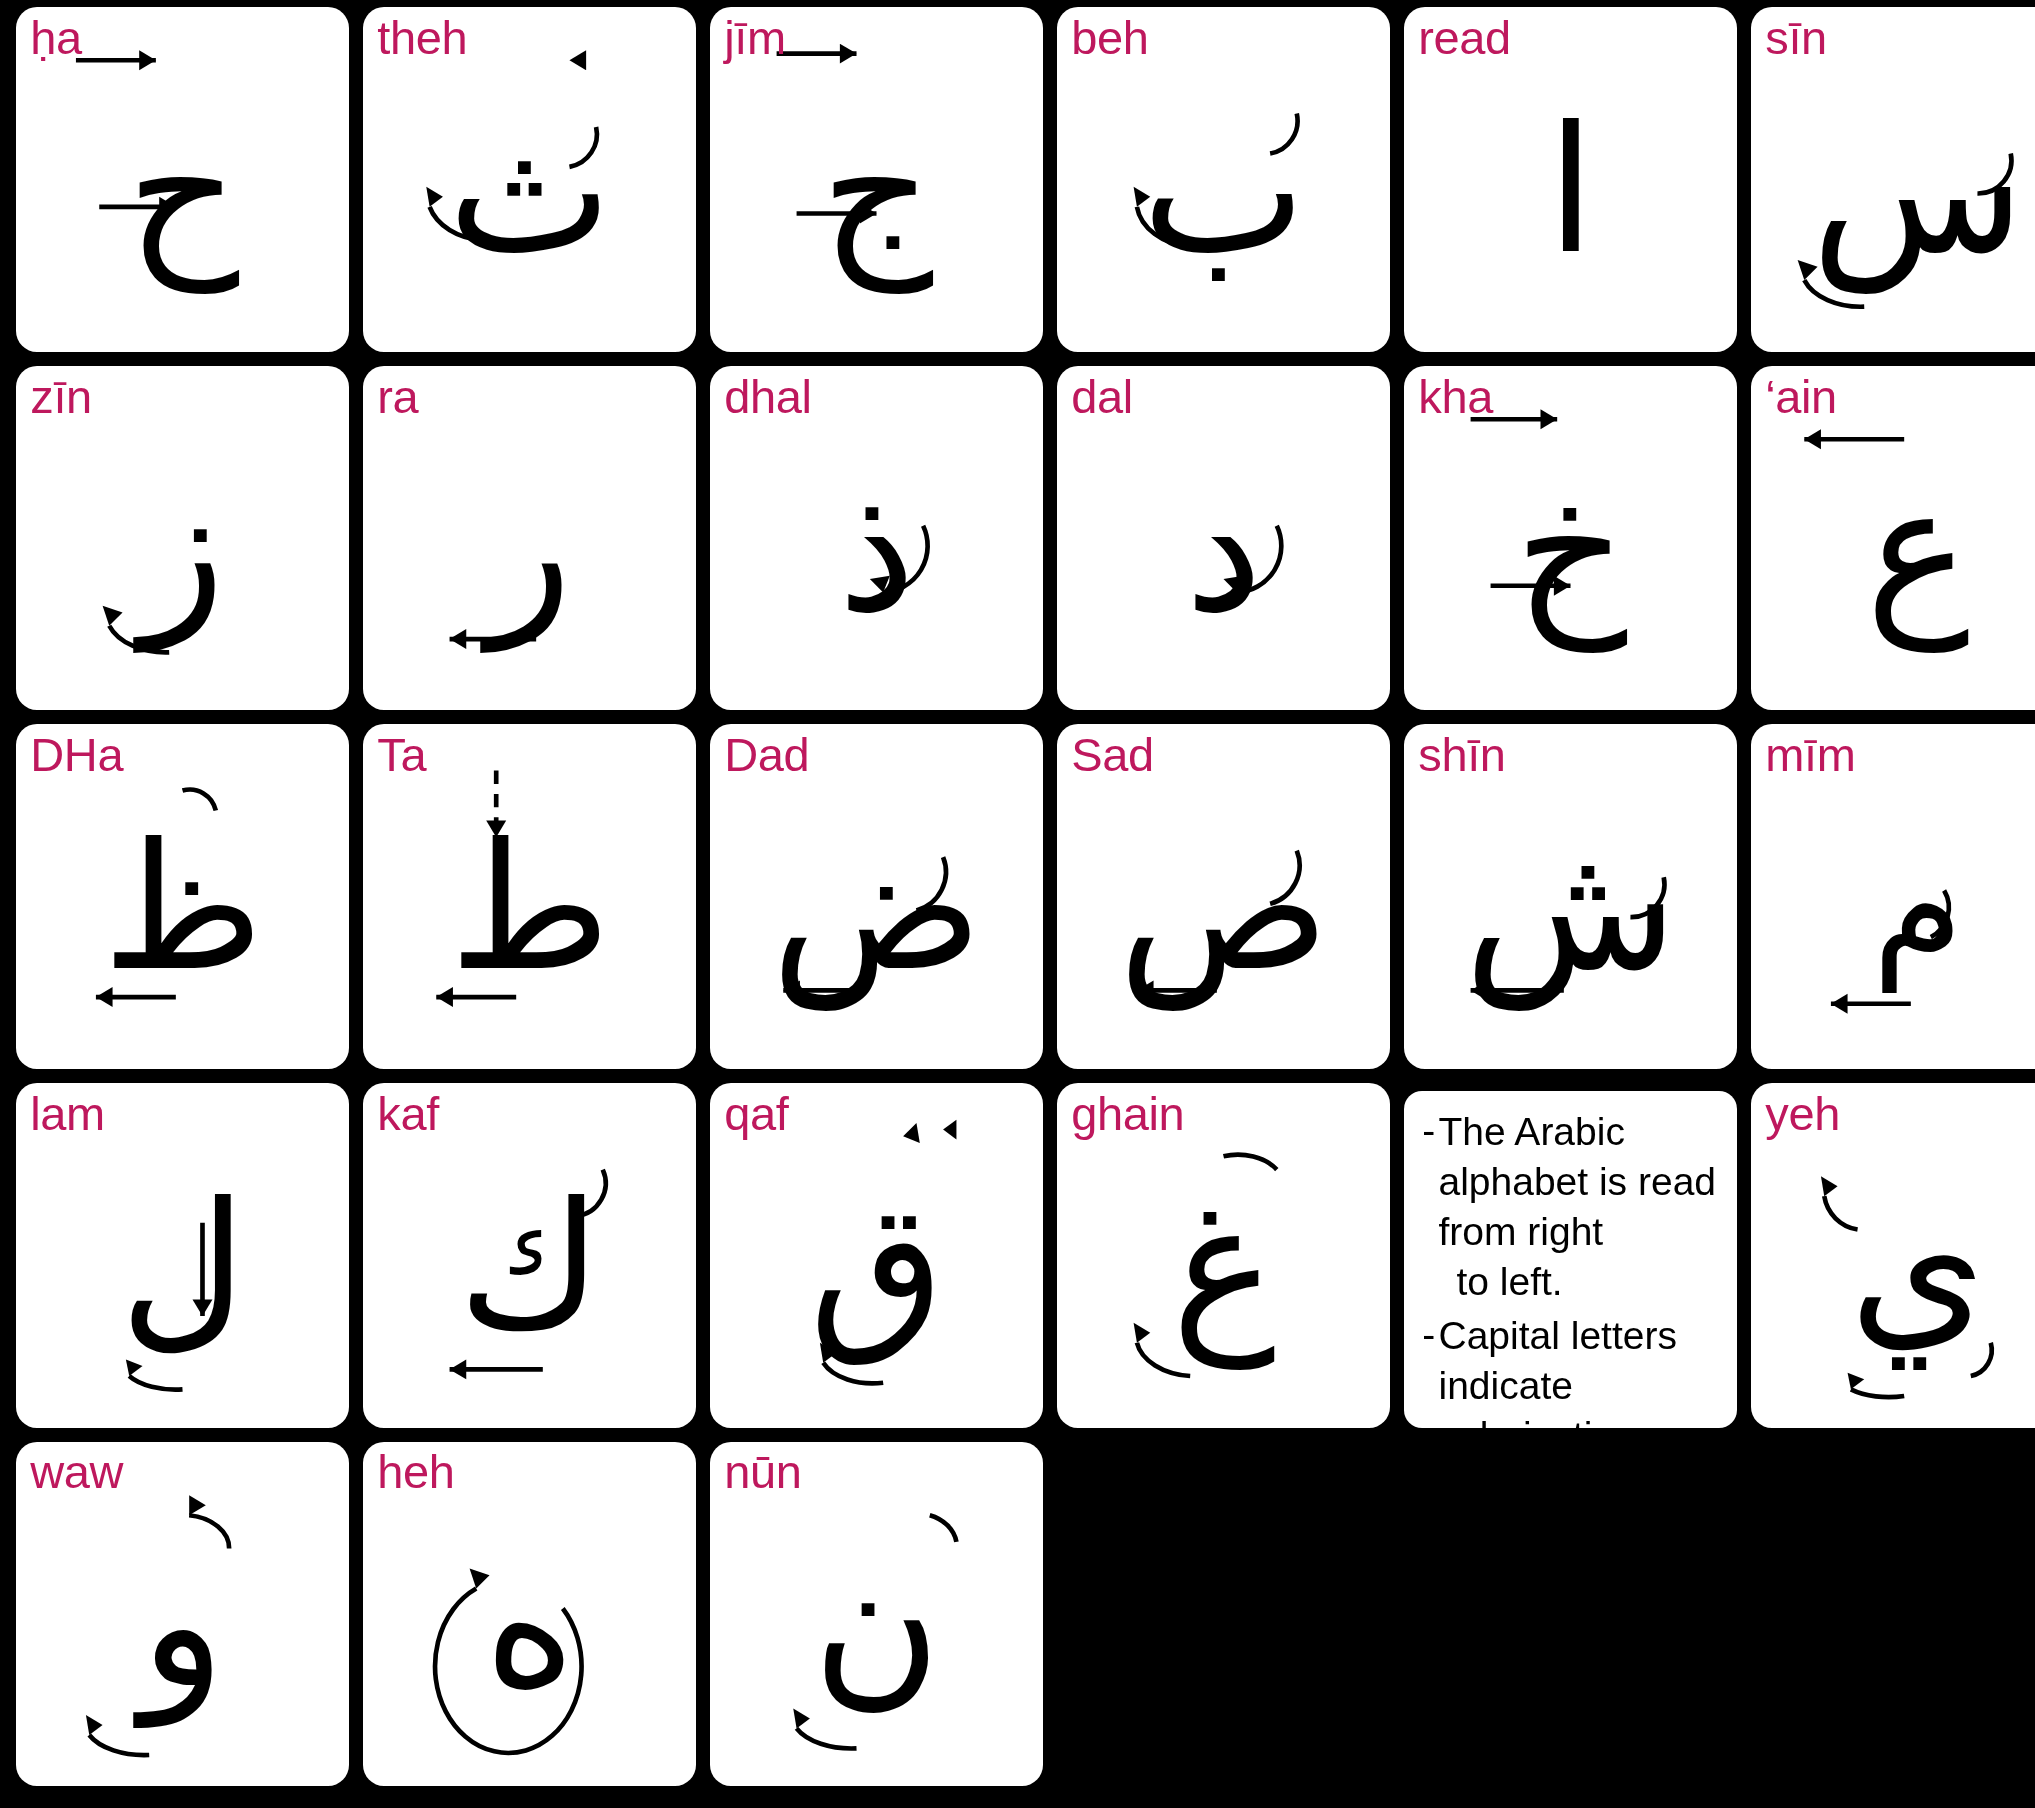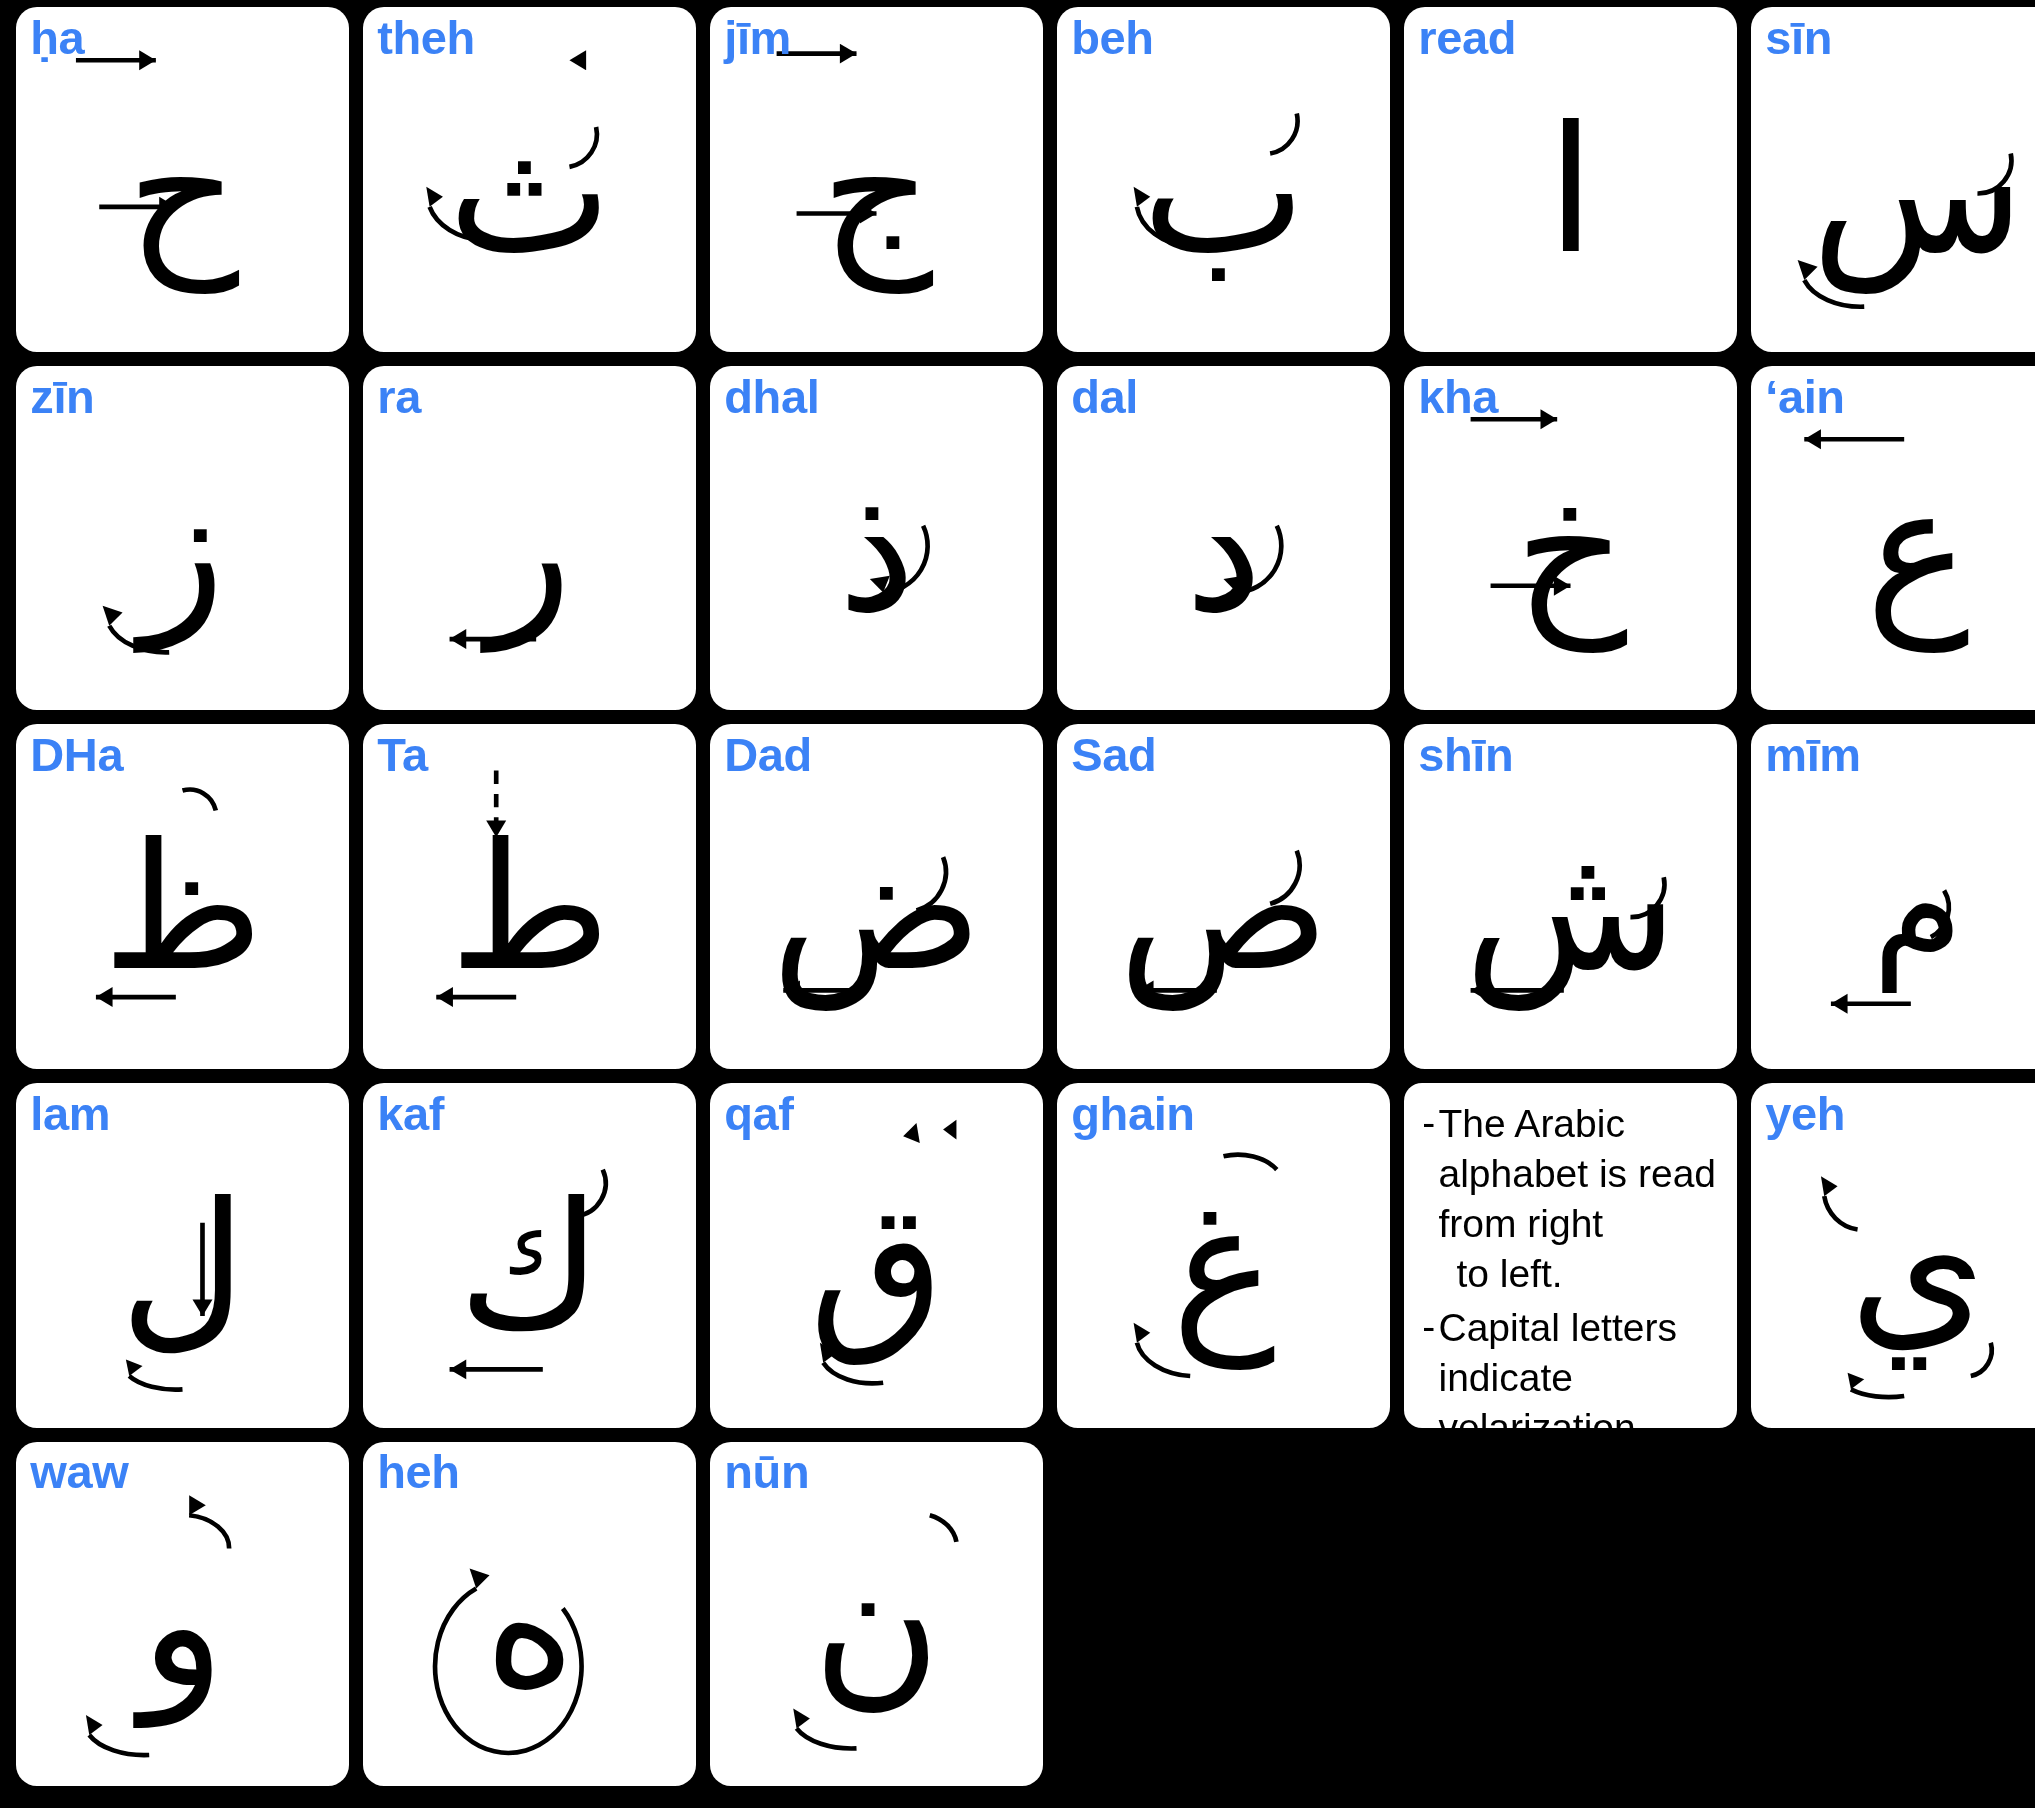--- a/index.html
+++ b/index.html
@@ -37,22 +37,22 @@
     background: #ffffff;
     border-radius: 21px;
     overflow: hidden;
   }
 
   .cell-label {
     position: absolute;
     top: 5.7px;
     left: 14px;
     font-size: 47px;
-    font-weight: bold;
-    color: #3b82f6;
+    font-weight: normal;
+    color: #be185d;
     letter-spacing: -0.4px;
     line-height: 1.05;
     z-index: 3;
     white-space: nowrap;
   }
 
   .glyph-wrap {
     position: absolute;
     inset: 0;
     display: flex;
@@ -83,20 +83,21 @@
   }
 
   
   .notes {
     position: relative;
     background: #ffffff;
     border-radius: 18px;
     padding: 16.3px 14px 11.4px 12.2px;
     box-sizing: border-box;
     overflow: hidden;
+    margin-top: 8px;
   }
 
   .notes ul {
     list-style: none;
     margin: 0;
     padding: 0;
   }
 
   .notes li {
     position: relative;

